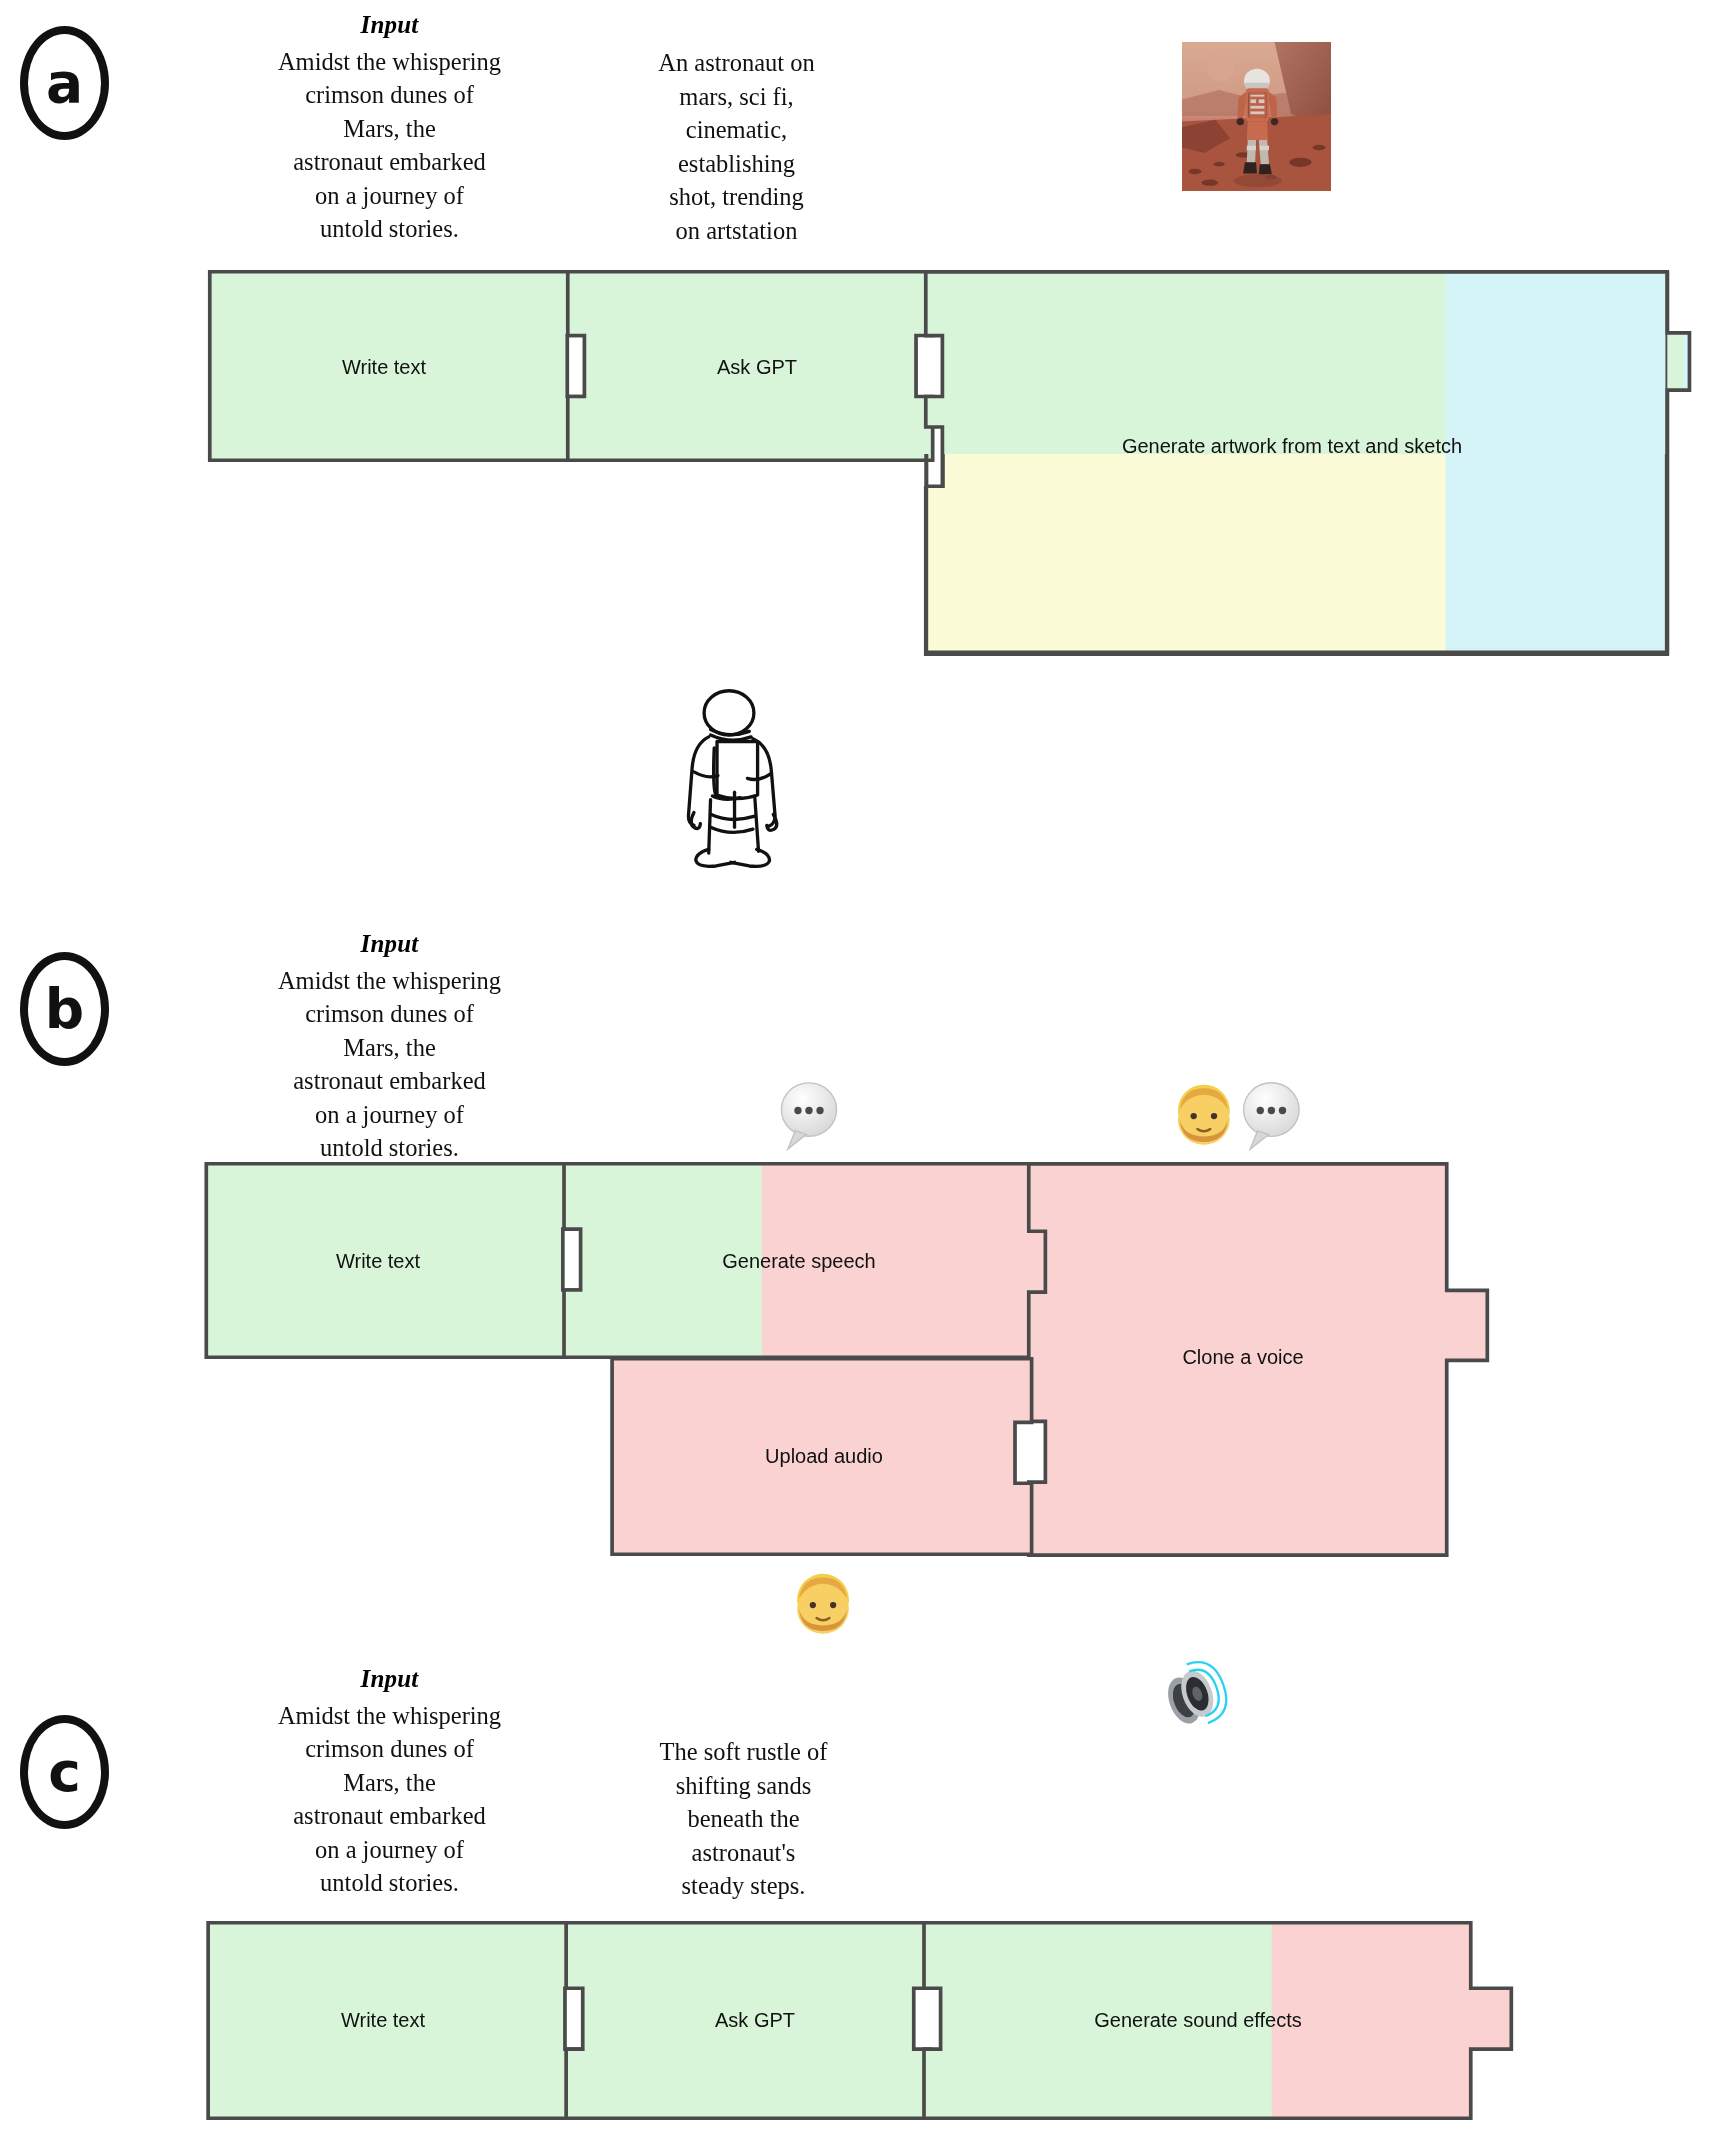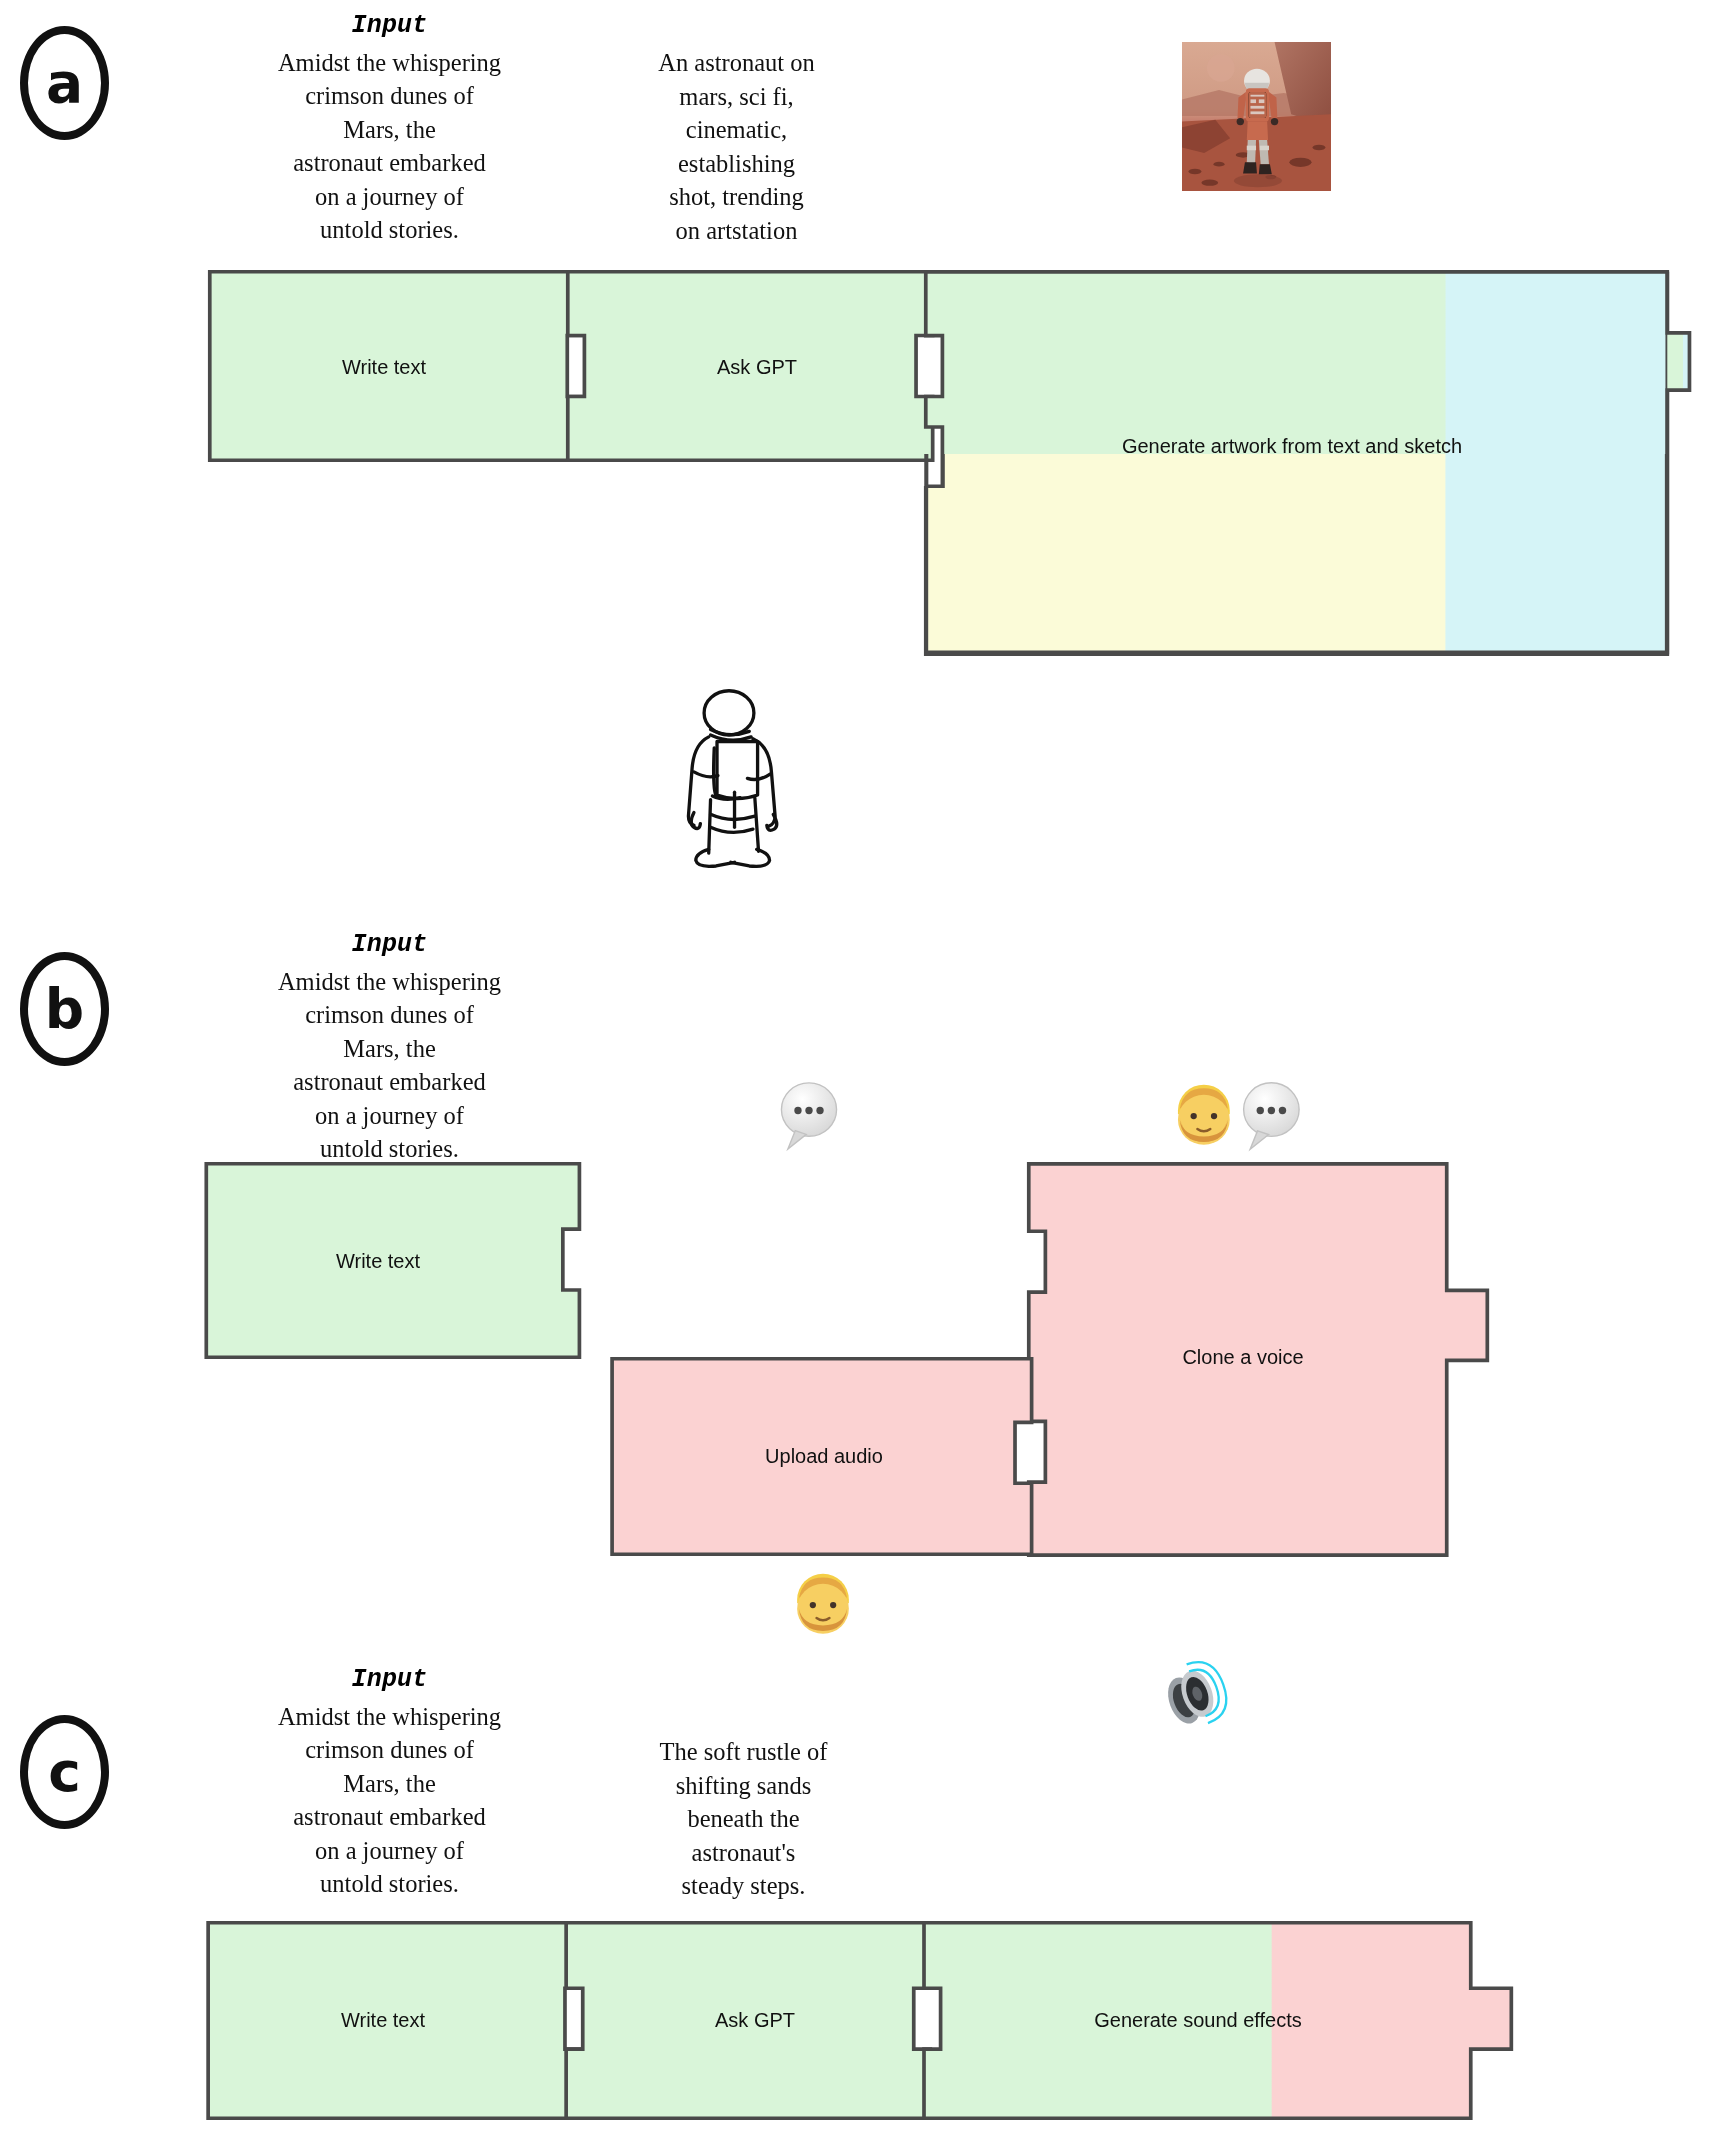--- a/index.html
+++ b/index.html
@@ -14,21 +14,21 @@
   .badge{
     position:absolute;width:89px;height:114px;border:8.3px solid #111;
     border-radius:50%;display:flex;align-items:center;justify-content:center;
     font-family:"DejaVu Sans", sans-serif;font-weight:700;font-size:55px;color:#111;
     line-height:1;box-sizing:border-box;
   }
 
   
   .txtcol{position:absolute;text-align:center;}
   .txtcol .hdr{
-    font-family:Liberation Mono, monospace;font-style:italic;font-weight:700;
+    font-family:Liberation Serif, serif;font-style:italic;font-weight:700;
     font-size:25px;color:#000;margin-bottom:5.5px;letter-spacing:0.2px;
   }
   .txtcol .body{
     font-family:Liberation Serif, serif;font-size:24.5px;line-height:1.37;
     color:#111;white-space:pre-line;
   }
 
   
   .piece{position:absolute;}
   .piece svg{display:block;overflow:visible;}
@@ -276,20 +276,34 @@
     </svg>
   </div>
 
   <div class="piece" style="left:203px;top:257px;">
     <svg width="388" height="199" viewBox="0 0 420 216">
       <path d="M3 3 H408 V74 H390 V140 H408 V213 H3 Z" fill="#d9f5d9" stroke="#4a4a4a" stroke-width="4"></path>
     </svg>
     <span class="plabel" style="left:175px;top:100px;">Write text</span>
   </div>
 
+  <div class="piece" style="left:561px;top:257px;">
+    <svg width="498" height="199" viewBox="0 0 540 216">
+      <defs>
+        <linearGradient id="gSpeech" x1="0" y1="0" x2="1" y2="0">
+          <stop offset="0" stop-color="#d9f5d9"></stop>
+          <stop offset="0.408" stop-color="#d9f5d9"></stop>
+          <stop offset="0.41" stop-color="#fbd2d2"></stop>
+          <stop offset="1" stop-color="#fbd2d2"></stop>
+        </linearGradient>
+      </defs>
+      <path d="M3 3 H528 V213 H3 V140 H21 V74 H3 Z" fill="url(#gSpeech)" stroke="#4a4a4a" stroke-width="4"></path>
+    </svg>
+    <span class="plabel" style="left:238px;top:100px;">Generate speech</span>
+  </div>
 
   <div class="piece" style="left:1026px;top:257px;">
     <svg width="489" height="397" viewBox="0 0 530 430">
       <path d="M3 3
                H456 V140 H500 V216 H456 V427
                H3
                V348 H21 V282 H3
                V142 H21 V76 H3
                Z" fill="#fbd2d2" stroke="#4a4a4a" stroke-width="4"></path>
     </svg>

